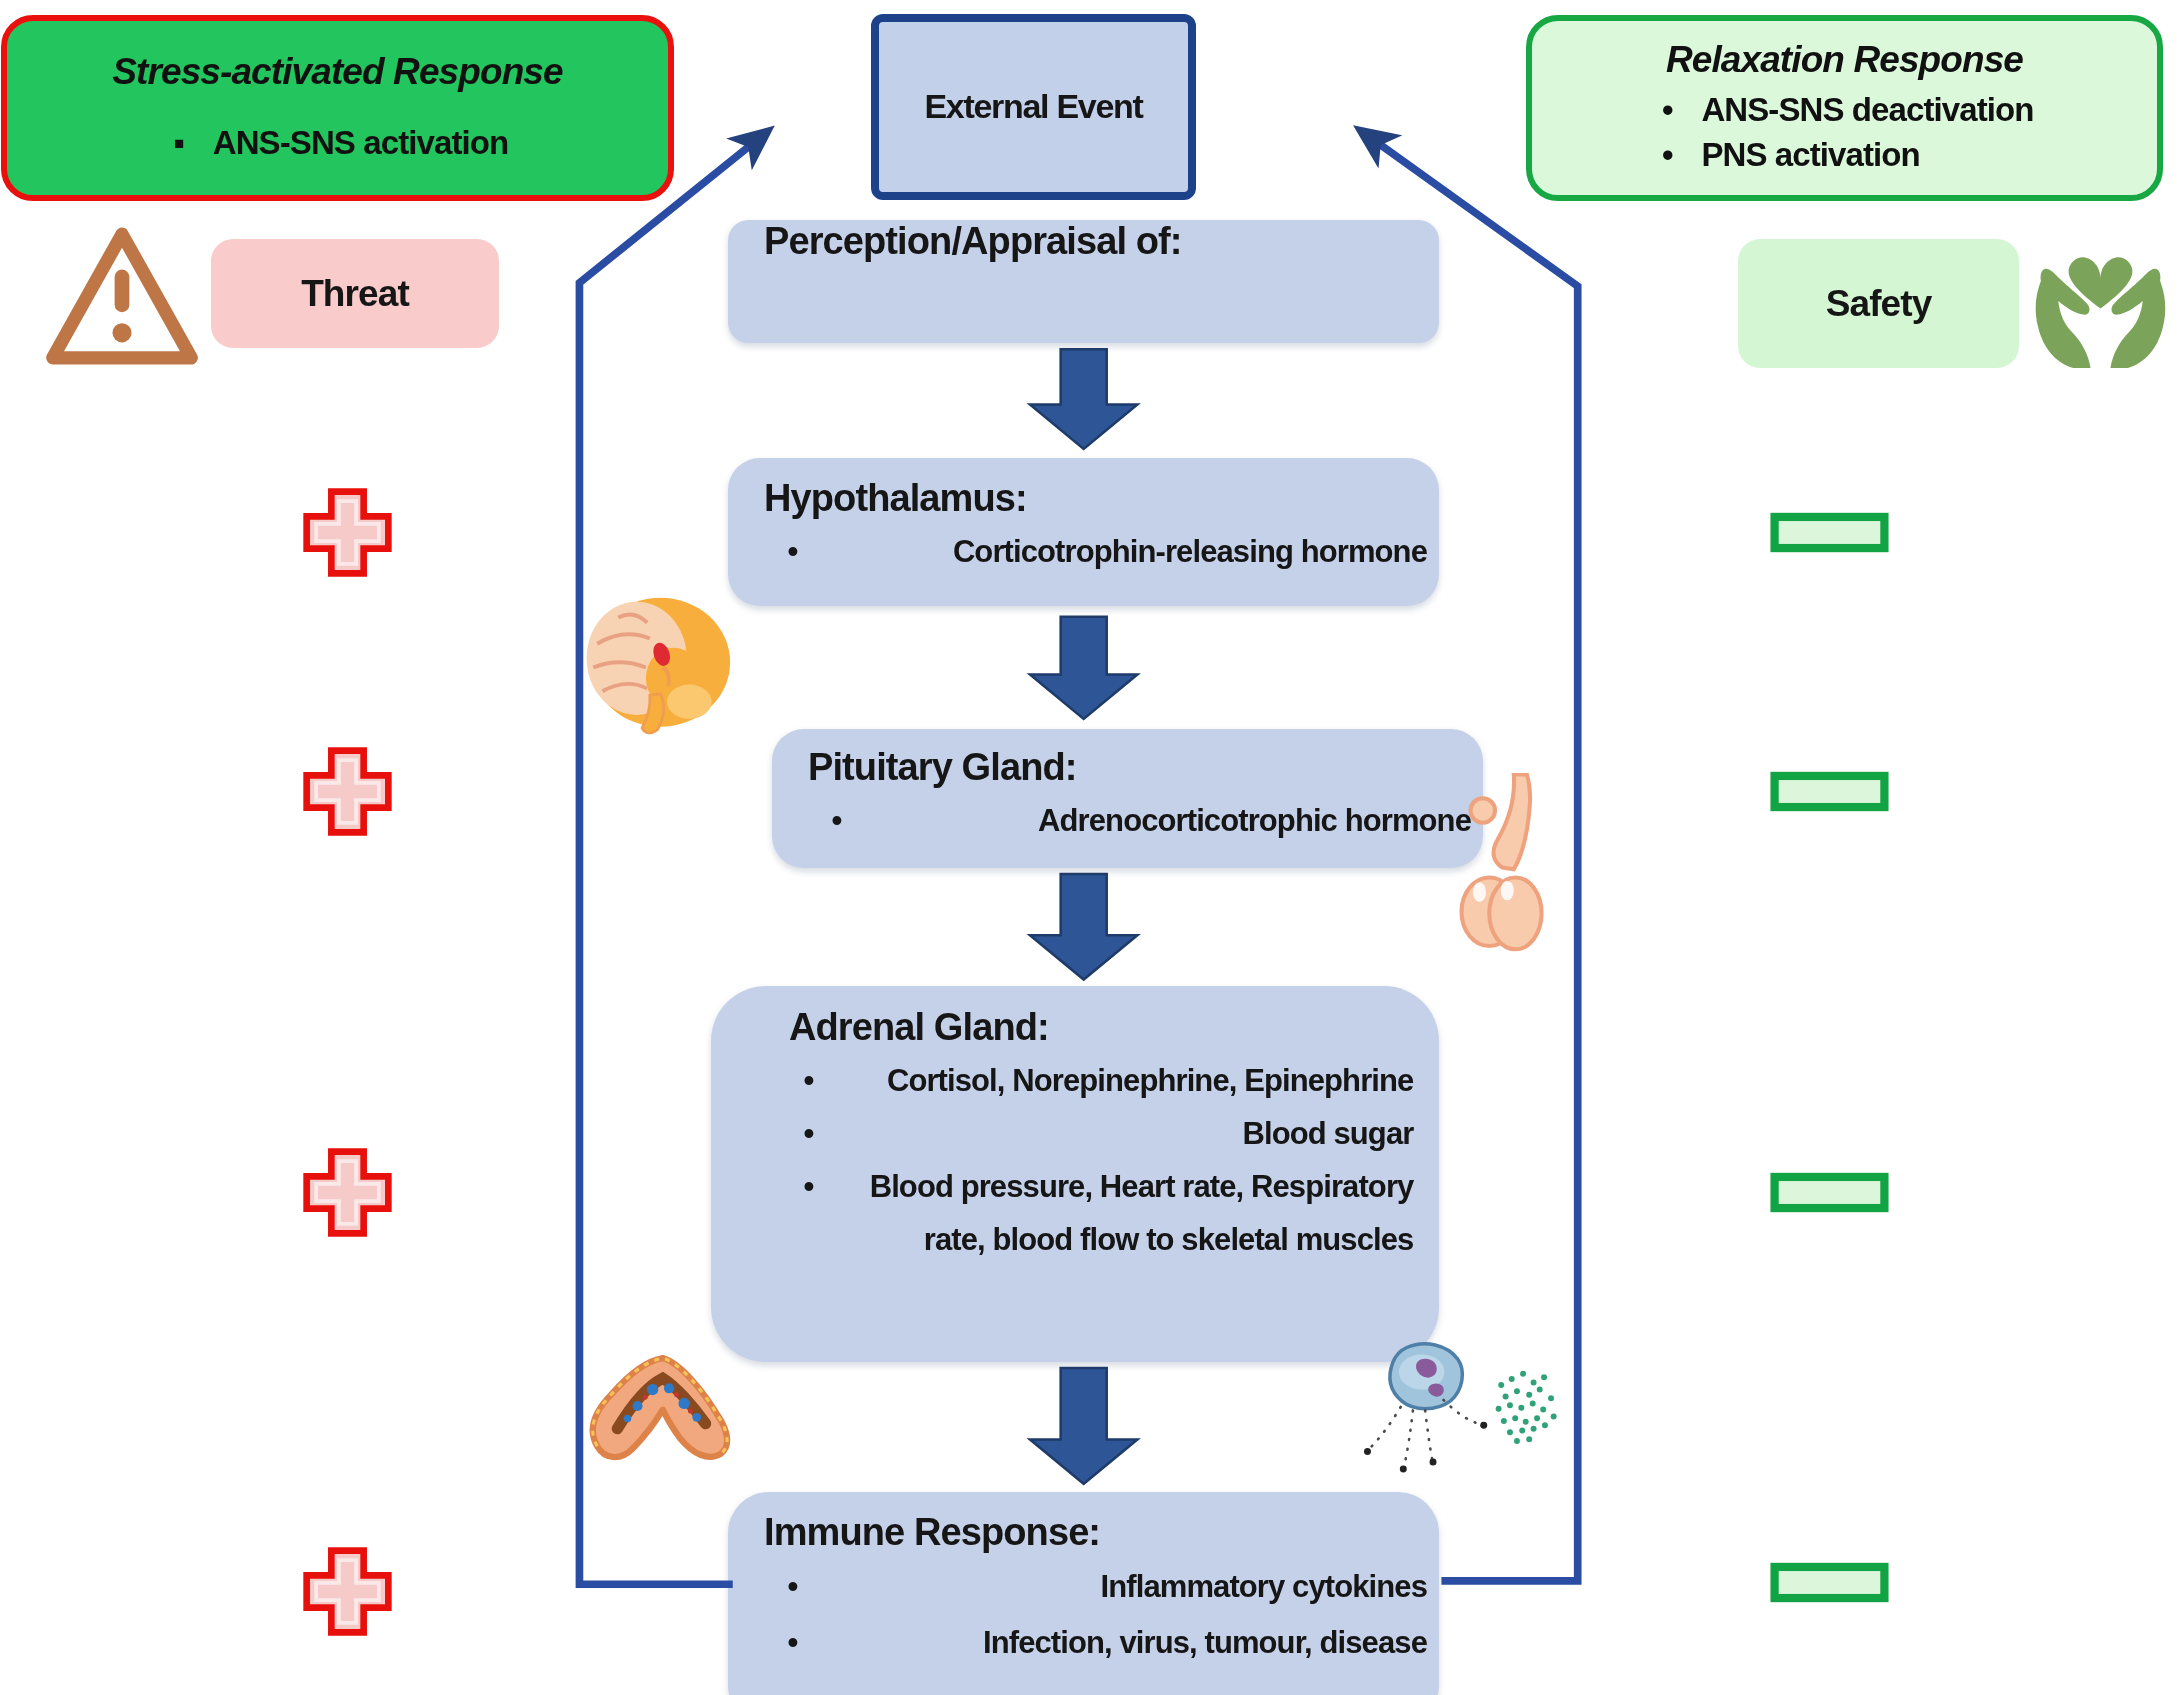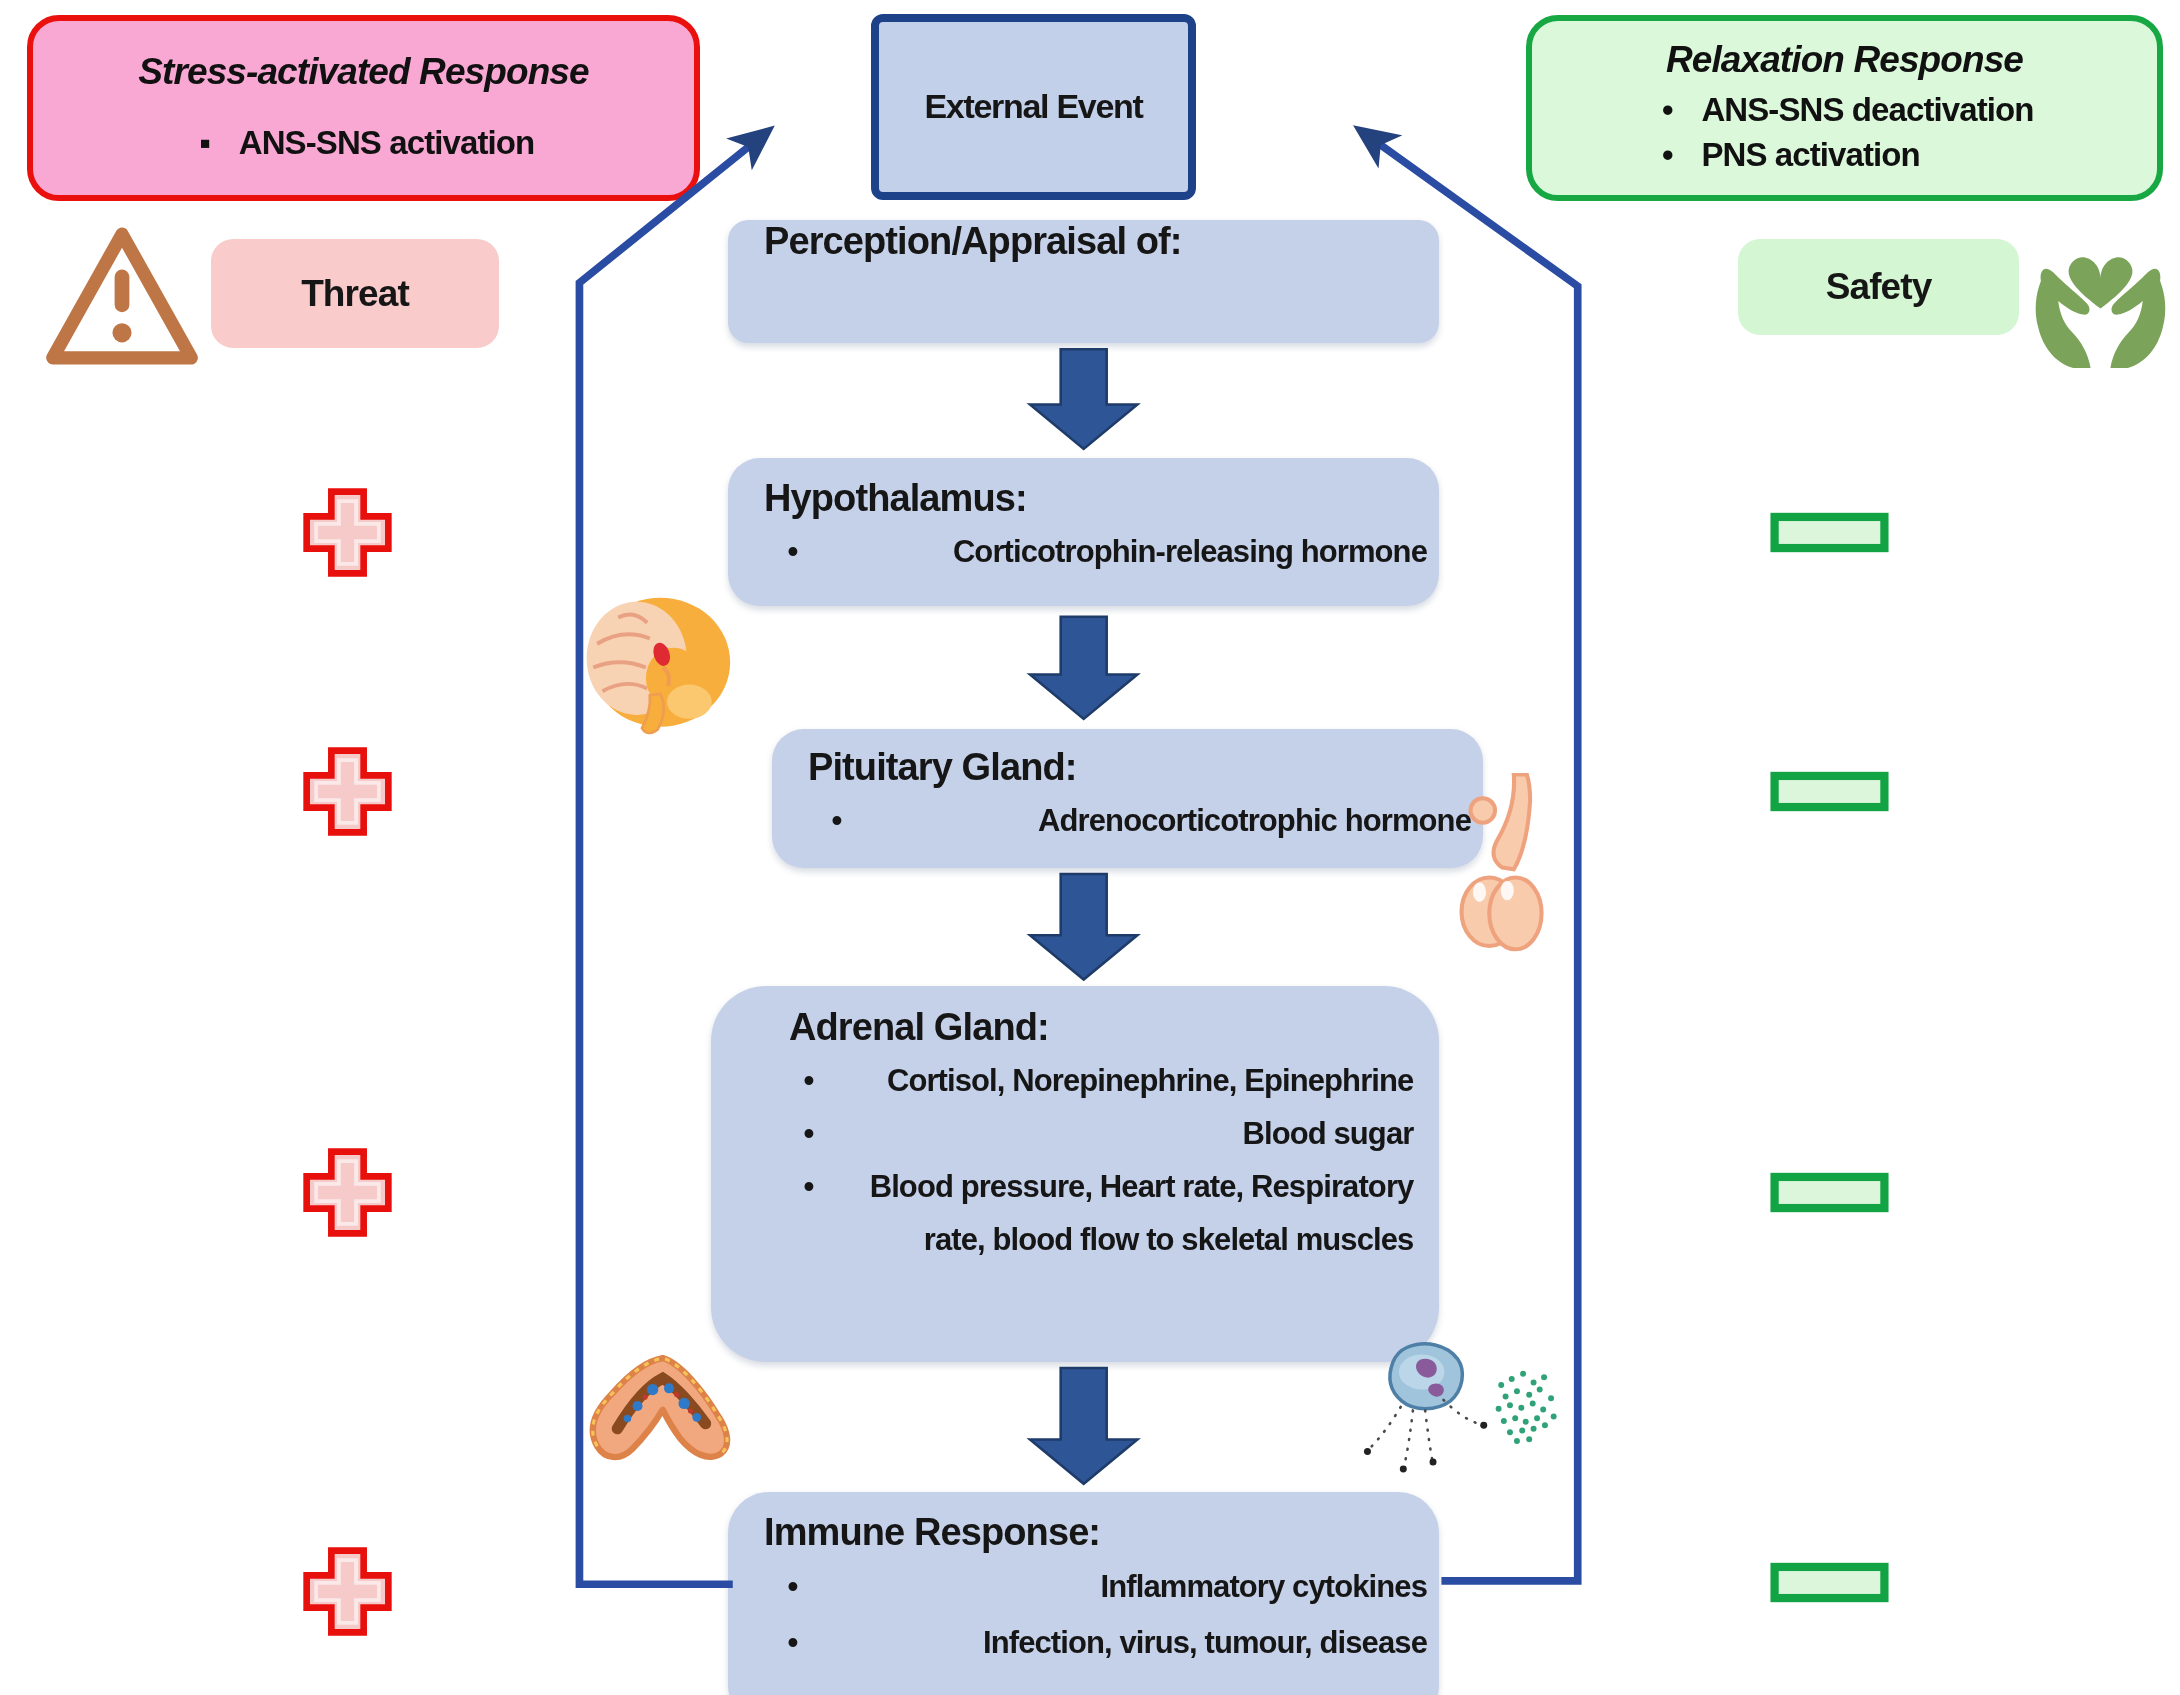--- a/index.html
+++ b/index.html
@@ -11,37 +11,37 @@
     font-family:"Liberation Sans","DejaVu Sans",sans-serif;
     overflow:hidden;
   }
   
   .rbox{position:absolute;box-sizing:border-box;}
   .topbox{
     border-radius:32px;
     display:flex;flex-direction:column;justify-content:center;align-items:center;
     text-align:center;
   }
-  .stress-box{left:27px;top:15.3px;width:673px;height:186px;background:#f9a8d4;border:6.8px solid #EA100D;gap:20px;}
+  .stress-box{left:1px;top:15.3px;width:673px;height:186px;background:#22c55e;border:6.8px solid #EA100D;gap:20px;}
   .relax-box{left:1526px;top:15.3px;width:637px;height:186px;background:#DBF8DA;border:6.8px solid #17A844;}
   .external-box{
     left:871px;top:13.6px;width:325px;height:186px;background:#C3D0E9;border:8.5px solid #1D4289;border-radius:12px;
     display:flex;align-items:center;justify-content:center;
   }
   .external-label{font-size:34px;font-weight:700;color:#161616;letter-spacing:-1.3px;}
   .box-title{font-size:37px;font-weight:700;font-style:italic;color:#111;letter-spacing:-0.9px;line-height:1.15;}
   .top-bullets{list-style:none;margin:6.8px 0 0 0;padding:0;text-align:left;}
   .top-bullets li{display:flex;align-items:baseline;gap:22px;font-size:33px;font-weight:700;color:#111;line-height:1.35;letter-spacing:-0.9px;}
   .top-bullets .dot{width:24px;text-align:center;}
   .label-box{
     display:flex;align-items:center;justify-content:center;
     font-size:37px;font-weight:700;color:#161616;border-radius:22px;letter-spacing:-0.9px;
   }
   .threat-box{left:211px;top:239px;width:288px;height:109px;background:#F9CCCB;text-align:center;}
-  .safety-box{left:1738px;top:239px;width:281px;height:96px;background:#D4F6D3;}
+  .safety-box{left:1738px;top:239px;width:281px;height:129px;background:#D4F6D3;}
 
   
   .flow-box{
     position:absolute;left:728px;width:711px;background:#C5D1E9;box-sizing:border-box;
     color:#161616;box-shadow:0 3.4px 6.8px rgba(40,60,100,0.18);
   }
   .fb-title{font-size:38px;font-weight:700;letter-spacing:-0.9px;padding:0 0 0 36px;}
   .flow-bullets{list-style:none;margin:5.1px 0 0 0;padding:0 12px 0 49px;}
   .flow-bullets li{display:flex;align-items:flex-start;gap:25.6px;font-size:31px;font-weight:700;line-height:53px;letter-spacing:-0.9px;}
   .flow-bullets .dot{width:31px;text-align:center;flex:none;}

